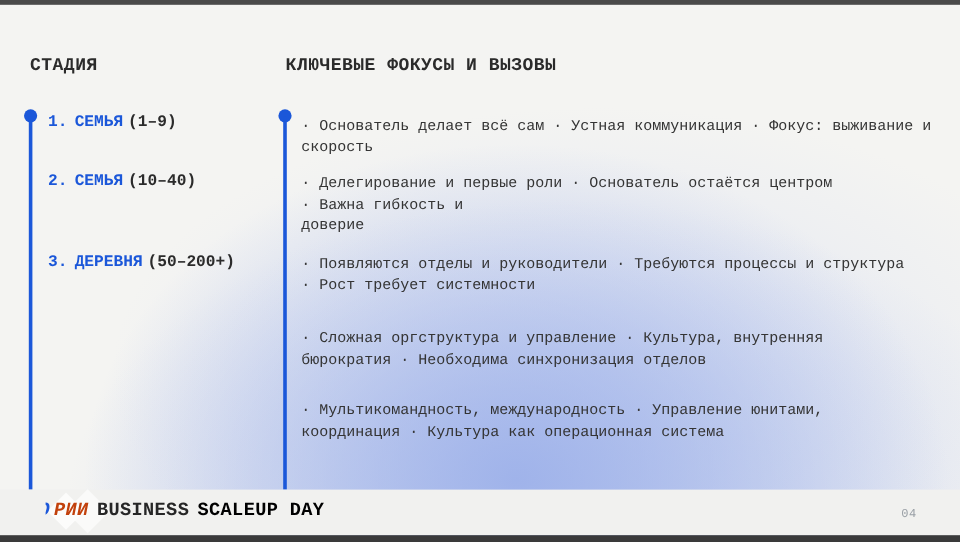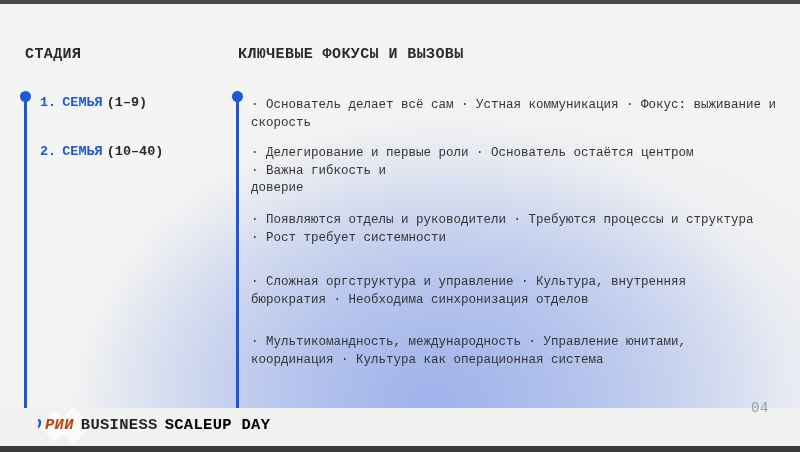--- a/index.html
+++ b/index.html
@@ -54,21 +54,21 @@
   .brand{
     position:absolute; left:38px; top:8px; white-space:nowrap;
     font-size:15.5px; font-weight:700; letter-spacing:.3px;
   }
   .brand .ru{color:#c2410c; font-style:italic;}
   .brand .partial{display:inline-block; width:7px; overflow:hidden; vertical-align:bottom;}
   .brand .partial span{display:inline-block; margin-left:-6px; color:#1b57d9; font-style:italic;}
   .brand .biz{color:#262626; margin-left:7px;}
   .brand .scaleup{color:#000000; margin-left:7px;}
   .page-num{
-    position:absolute; left:751px; top:400px; font-size:14px;
+    position:absolute; left:751px; top:424px; font-size:10px;
     color:#9aa0a6; letter-spacing:.5px;
   }
 </style>
 </head>
 <body>
 
 <div class="slide">
   <div class="bar-top"></div>
   <div class="tint"></div>
 
@@ -78,20 +78,23 @@
   <div class="tdot tdot-left"></div>
   <div class="tdot tdot-right"></div>
   <div class="vline vline-left"></div>
   <div class="vline vline-right"></div>
 
   <div class="stage" style="top:95px">
     <span class="num">1.</span><span class="name">СЕМЬЯ</span><span class="range">(1–9)</span>
   </div>
   <div class="stage" style="top:144px">
     <span class="num">2.</span><span class="name">СЕМЬЯ</span><span class="range">(10–40)</span>
+  </div>
+  <div class="stage" style="top:212px">
+    <span class="num">3.</span><span class="name">ДЕРЕВНЯ</span><span class="range">(50–200+)</span>
   </div>
 
   <div class="focus" style="top:97px">· Основатель делает всё сам · Устная коммуникация · Фокус: выживание и скорость</div>
   <div class="focus" style="top:145px">· Делегирование и первые роли · Основатель остаётся центром
 · Важна гибкость и
 доверие</div>
   <div class="focus" style="top:212px">· Появляются отделы и руководители · Требуются процессы и структура
 · Рост требует системности</div>
   <div class="focus" style="top:274px">· Сложная оргструктура и управление · Культура, внутренняя
 бюрократия · Необходима синхронизация отделов</div>

